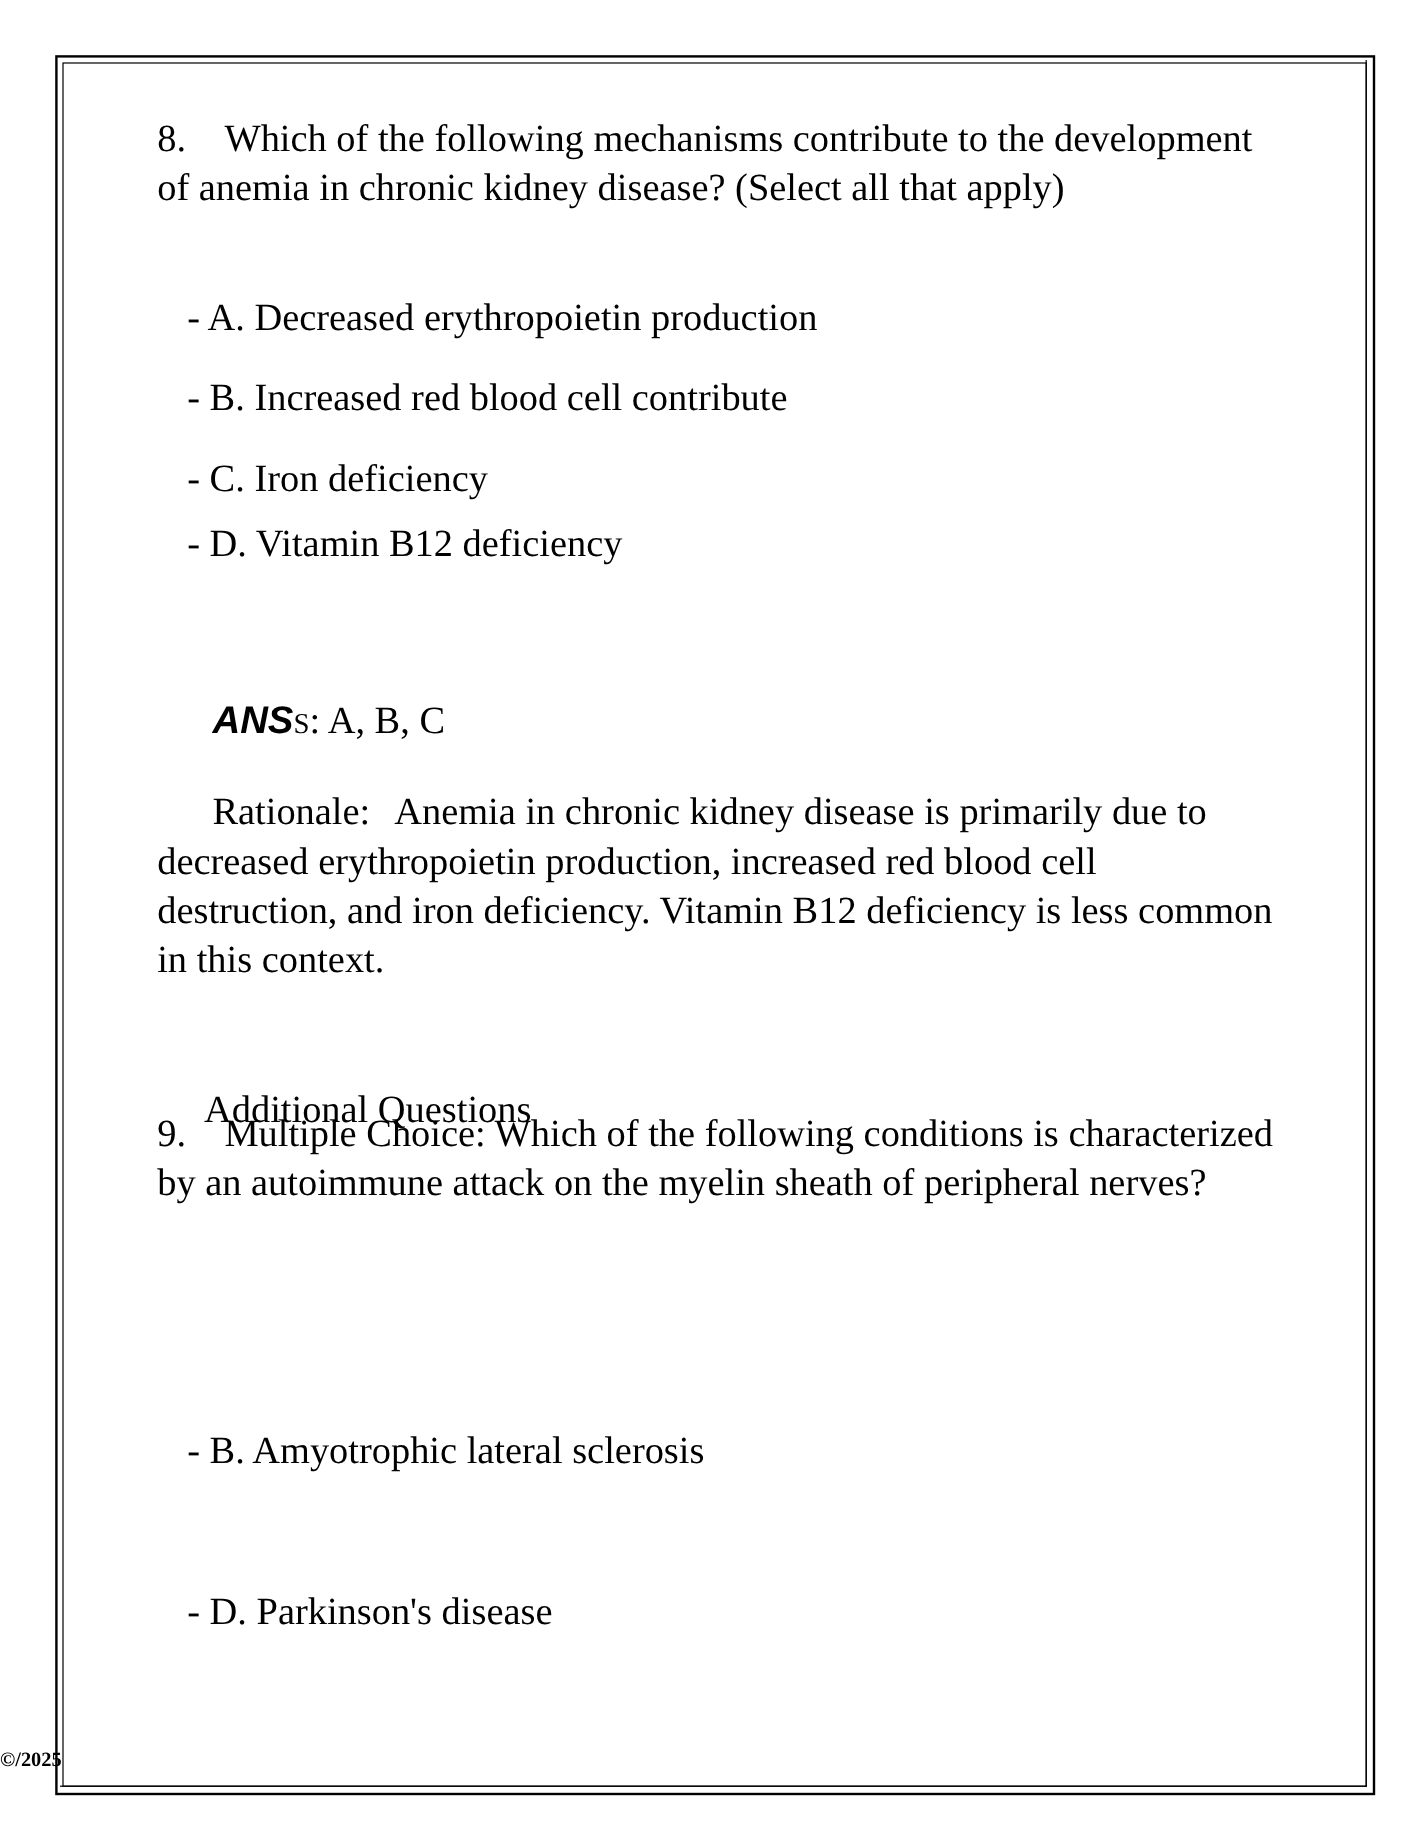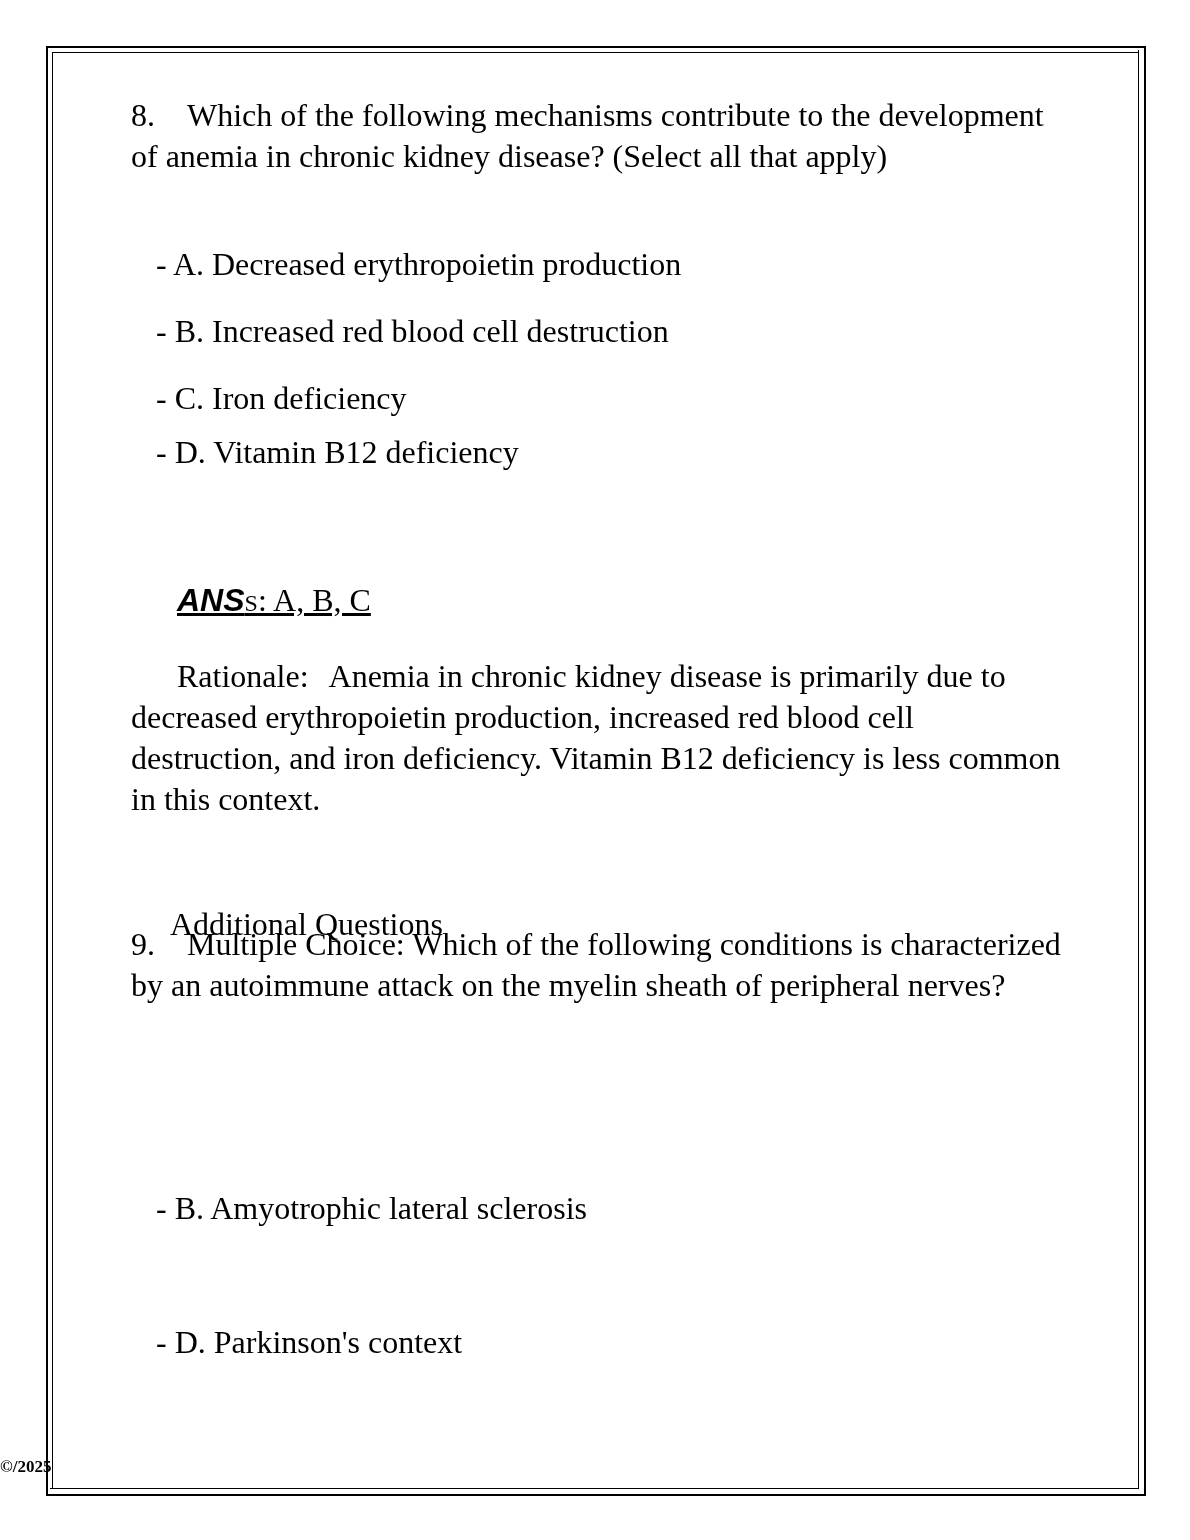--- a/index.html
+++ b/index.html
@@ -105,29 +105,29 @@
 <body>
 
 <div class="page">
   <div class="border-outer"></div>
   <div class="border-inner-2"></div>
   <div class="border-inner"></div>
 
   <div class="text q-stem" style="top:95px;"><span class="qnum">8.</span><span>Which of the following mechanisms contribute to the development of anemia in chronic kidney disease? (Select all that apply)</span></div>
 
   <div class="text option" style="top:244px;">- A. Decreased erythropoietin production</div>
-  <div class="text option" style="top:311px;">- B. Increased red blood cell destruction</div>
+  <div class="text option" style="top:311px;">- B. Increased red blood cell contribute</div>
   <div class="text option" style="top:378px;">- C. Iron deficiency</div>
   <div class="text option" style="top:432px;">- D. Vitamin B12 deficiency</div>
 
-  <div class="text ans" style="top:580px;text-decoration:underline;"><span class="ans-label">ANS</span><span class="ans-suffix">S</span><span>: A, B, C</span></div>
+  <div class="text ans" style="top:580px;"><span class="ans-label">ANS</span><span class="ans-suffix">S</span><span>: A, B, C</span></div>
 
   <div class="text rationale" style="top:656px;"><span class="rationale-label">Rationale:</span><span>Anemia in chronic kidney disease is primarily due to decreased erythropoietin production, increased red blood cell destruction, and iron deficiency. Vitamin B12 deficiency is less common in this context.</span></div>
 
   <div class="text section-heading" style="top:904px;">Additional Questions</div>
 
   <div class="text q-stem" style="top:924px;"><span class="qnum">9.</span><span>Multiple Choice: Which of the following conditions is characterized by an autoimmune attack on the myelin sheath of peripheral nerves?</span></div>
 
   <div class="text option" style="top:1188px;">- B. Amyotrophic lateral sclerosis</div>
-  <div class="text option" style="top:1322px;">- D. Parkinson's context</div>
+  <div class="text option" style="top:1322px;">- D. Parkinson's disease</div>
 
   <div class="footer">©/2025</div>
 </div>
 
 </body></html>

